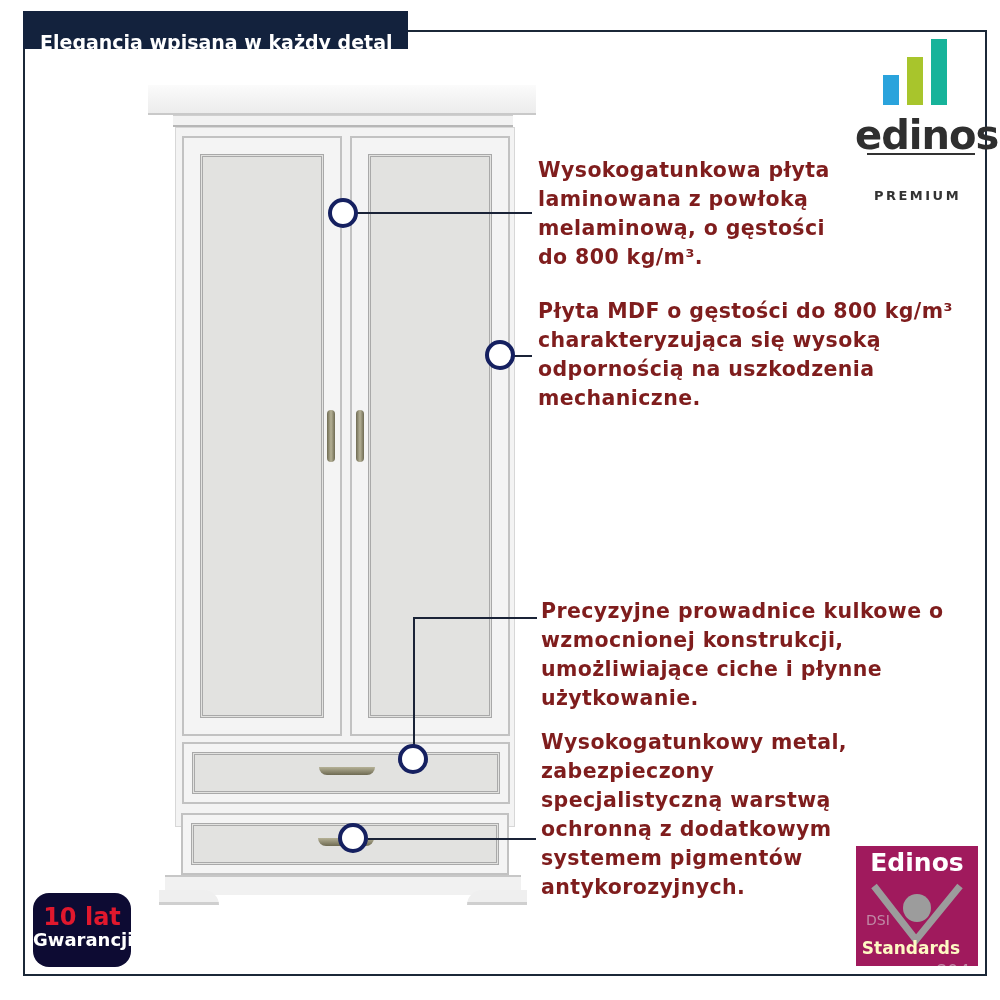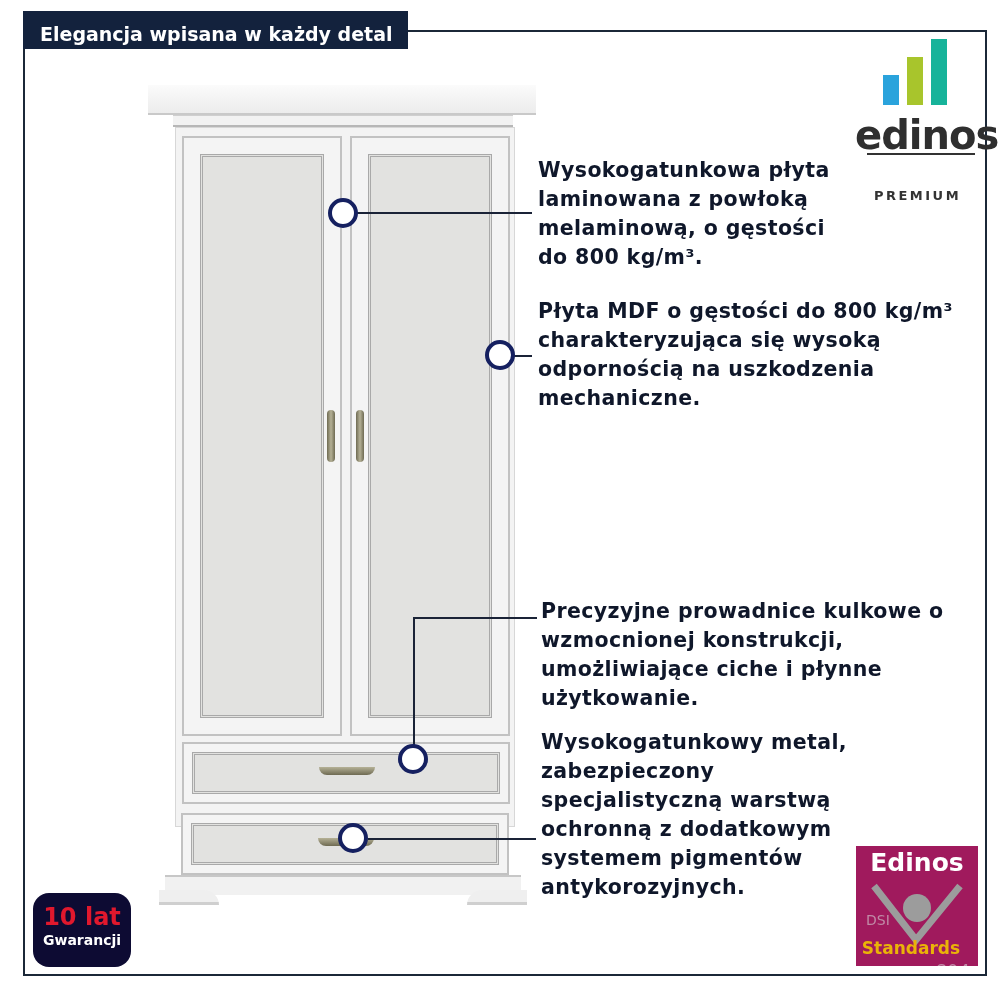--- a/index.html
+++ b/index.html
@@ -1,21 +1,21 @@
 <!DOCTYPE html>
 <html><head>
 <meta charset="utf-8">
 <style>
   * { box-sizing: border-box; margin: 0; padding: 0; }
   html, body { width: 1000px; height: 1000px; background: #ffffff; overflow: hidden; }
   body { position: relative; font-family: "DejaVu Sans", sans-serif; color: #15233a; }
 
   .frame { position: absolute; left: 23px; top: 30px; width: 964px; height: 946px;
            border: 2px solid #1b2838; }
-  .title-bar { position: absolute; left: 23px; top: 11px; height: 38px; padding: 4px 16px 0 17px;
+  .title-bar { position: absolute; left: 23px; top: 11px; height: 38px; padding: 12px 16px 0 17px;
                background: #13223d; color: #ffffff; font-weight: bold; font-size: 19px;
                line-height: 38px; white-space: nowrap; }
 
   
   .wardrobe { position: absolute; left: 145px; top: 85px; width: 395px; height: 820px; }
   .cornice { position: absolute; left: 3px; top: 0; width: 388px; height: 30px;
              background: linear-gradient(#fbfbfb, #ececec); border-bottom: 2px solid #c9c9c9; }
   .cornice2 { position: absolute; left: 28px; top: 30px; width: 340px; height: 12px;
               background: #f2f2f2; border-bottom: 2px solid #b7b7b7; border-top: 1px solid #cfcfcf; }
   .body { position: absolute; left: 30px; top: 42px; width: 340px; height: 700px;
@@ -38,44 +38,44 @@
             background: #f1f1f1; border-top: 2px solid #c7c7c7; }
   .foot { position: absolute; top: 768px; width: 60px; height: 44px; background: #efefef; }
   .foot.l { left: 14px; border-radius: 0 30px 0 0; border-bottom: 3px solid #cfcfcf; }
   .foot.r { left: 322px; border-radius: 30px 0 0 0; border-bottom: 3px solid #cfcfcf; }
 
   
   .dot { position: absolute; width: 30px; height: 30px; border-radius: 50%;
          background: #ffffff; border: 4px solid #152060; }
   .line { position: absolute; background: #1a2337; }
   .callout { position: absolute; font-weight: bold; font-size: 20.5px; line-height: 29px;
-             color: #0f172a; letter-spacing: 0.4px; }
+             color: #7f1d1d; letter-spacing: 0.4px; }
 
   
   .logo { position: absolute; left: 855px; top: 42px; width: 125px; height: 135px; }
   .bar { position: absolute; bottom: 72px; width: 16px; }
   .logo-word { position: absolute; left: 0; top: 70px; width: 125px; text-align: center;
                font-size: 40px; font-weight: bold; color: #2f2f2f; letter-spacing: -1px; }
   .logo-rule { position: absolute; left: 12px; top: 111px; width: 108px; height: 2px; background: #333; }
   .logo-sub { position: absolute; left: 0; top: 115px; width: 125px; text-align: center;
               font-size: 13px; font-weight: bold; color: #333; letter-spacing: 2.5px; margin-top: 31px; }
 
   
   .warranty { position: absolute; left: 33px; top: 893px; width: 98px; height: 74px;
               border-radius: 16px; background: #0d0b33; text-align: center; }
   .warranty .big { display: block; margin-top: 10px; color: #e0182d; font-size: 24px;
                    font-weight: bold; line-height: 28px; }
-  .warranty .small { display: block; color: #ffffff; font-size: 14px; font-weight: bold; line-height: 18px; }
+  .warranty .small { display: block; color: #ffffff; font-size: 18px; font-weight: bold; line-height: 18px; }
 
   .standards { position: absolute; left: 856px; top: 846px; width: 122px; height: 120px;
                background: #a01a5d; overflow: hidden; }
   .standards .top { position: absolute; left: 0; top: 2px; width: 122px; text-align: center;
                     color: #ffffff; font-size: 25px; font-weight: bold; }
   .standards .bottom { position: absolute; left: 0; top: 92px; width: 110px; text-align: center;
-                       color: #eab308; font-size: 17px; font-weight: bold; }
+                       color: #fef9c3; font-size: 17px; font-weight: bold; }
   .standards .dsi { position: absolute; left: 10px; top: 66px; color: #c08aa6; font-size: 14px; }
   .standards .num { position: absolute; right: 8px; top: 66px; color: #c08aa6; font-size: 18px; margin-top: 48px; }
   .standards .circle { position: absolute; left: 47px; top: 48px; width: 28px; height: 28px;
                        border-radius: 50%; background: #9c9c9c; }
 </style>
 </head>
 <body>
 
 <div class="frame"></div>
 <div class="title-bar">Elegancja wpisana w każdy detal</div>

